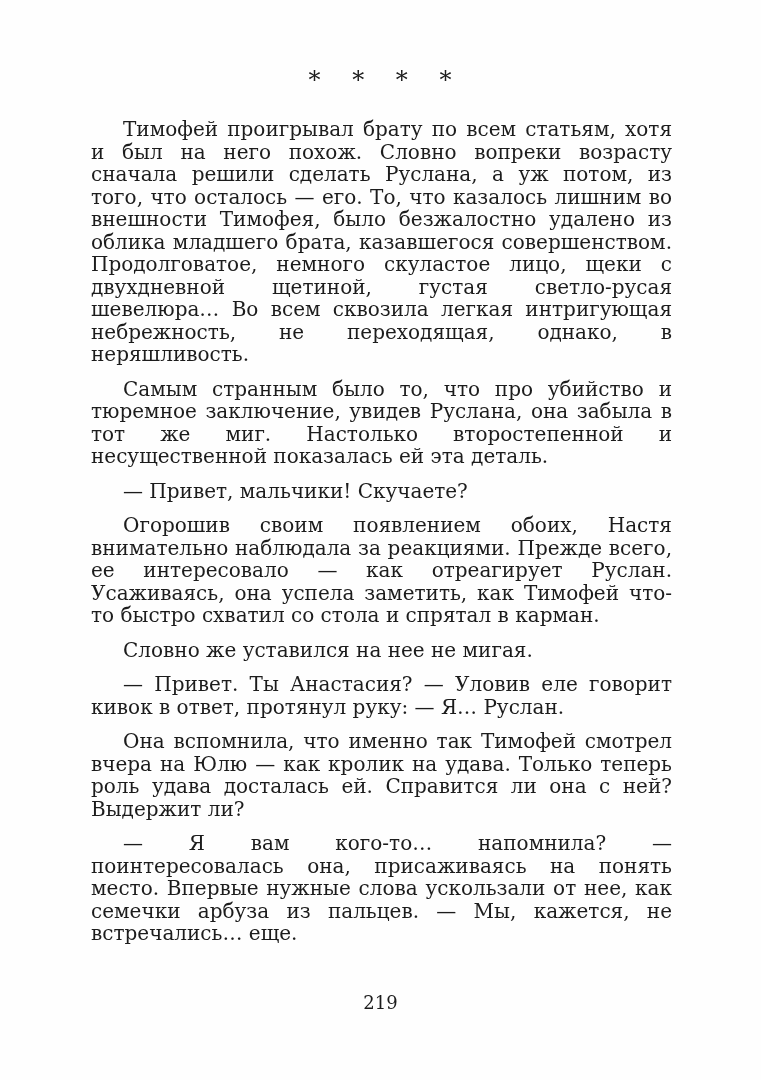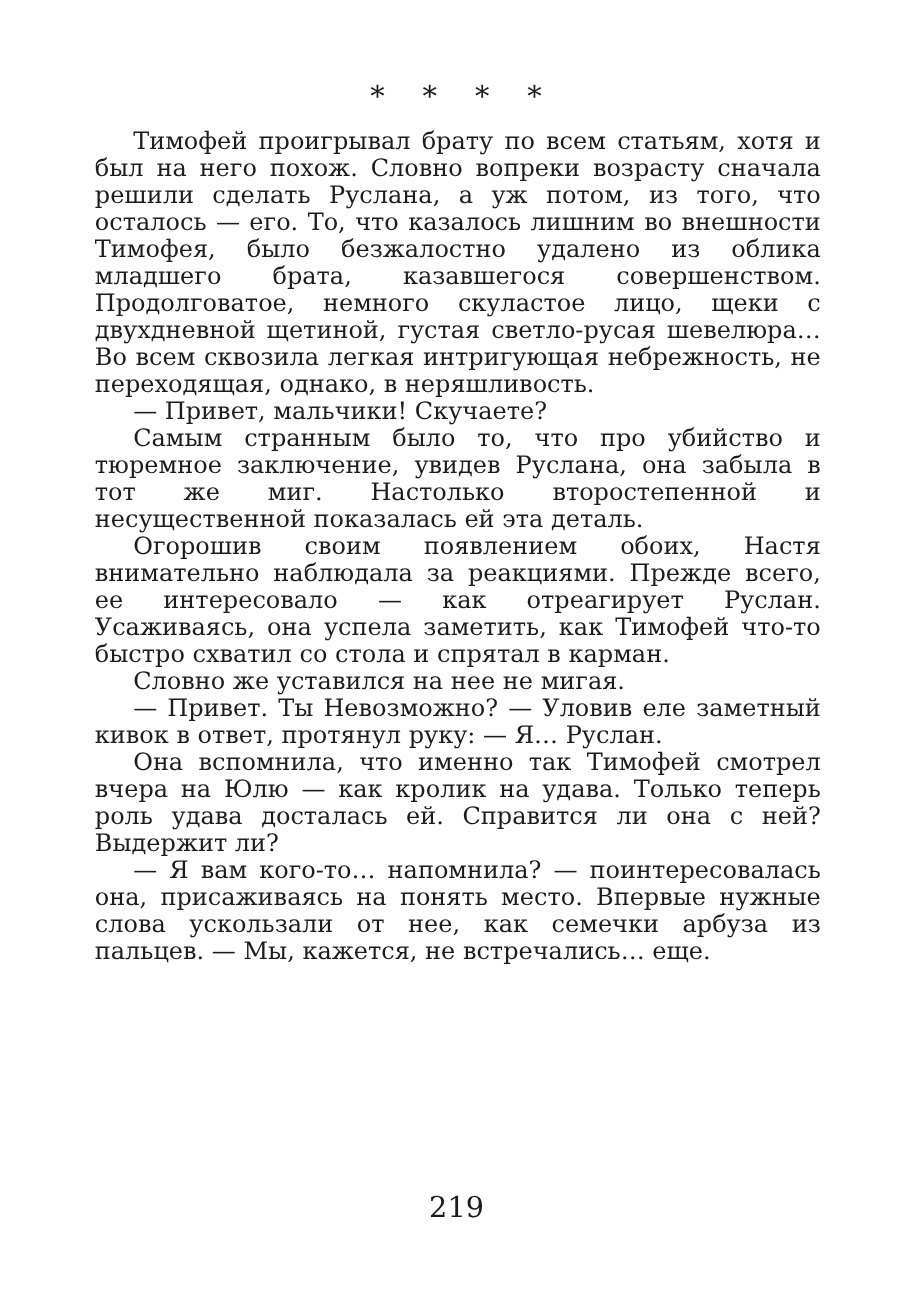--- a/index.html
+++ b/index.html
@@ -31,47 +31,47 @@
     position: absolute;
     top: 106px;
     left: 79px;
     width: 605px;
     font-size: 20px;
     line-height: 22.5px;
     text-align: justify;
     text-justify: inter-word;
   }
   .text-block p {
-    margin: 0;
+    margin: 12px;
     padding: 0;
     text-indent: 32px;
   }
   .page-number {
     position: absolute;
     top: 992px;
     left: 0;
     width: 100%;
     text-align: center;
-    font-size: 24px;
+    font-size: 18px;
     color: #1c1c1c;
   }
 </style>
 </head>
 <body>
 
 <div class="page">
 
   <div class="separator">* * * *</div>
 
   <div class="text-block">
     <p>Тимофей проигрывал брату по всем статьям, хотя и был на него похож. Словно вопреки возрасту сначала решили сделать Руслана, а уж потом, из того, что осталось — его. То, что казалось лишним во внешности Тимофея, было безжалостно удалено из облика младшего брата, казавшегося совершенством. Продолговатое, немного скуластое лицо, щеки с двухдневной щетиной, густая светло-русая шевелюра… Во всем сквозила легкая интригующая небрежность, не переходящая, однако, в неряшливость.</p>
+    <p>Самым странным было то, что про убийство и тюремное заключение, увидев Руслана, она забыла в тот же миг. Настолько второстепенной и несущественной показалась ей эта деталь.</p>
     <p>— Привет, мальчики! Скучаете?</p>
-    <p>Самым странным было то, что про убийство и тюремное заключение, увидев Руслана, она забыла в тот же миг. Настолько второстепенной и несущественной показалась ей эта деталь.</p>
     <p>Огорошив своим появлением обоих, Настя внимательно наблюдала за реакциями. Прежде всего, ее интересовало — как отреагирует Руслан. Усаживаясь, она успела заметить, как Тимофей что-то быстро схватил со стола и спрятал в карман.</p>
     <p>Словно же уставился на нее не мигая.</p>
-    <p>— Привет. Ты Невозможно? — Уловив еле заметный кивок в ответ, протянул руку: — Я… Руслан.</p>
+    <p>— Привет. Ты Анастасия? — Уловив еле говорит кивок в ответ, протянул руку: — Я… Руслан.</p>
     <p>Она вспомнила, что именно так Тимофей смотрел вчера на Юлю — как кролик на удава. Только теперь роль удава досталась ей. Справится ли она с ней? Выдержит ли?</p>
     <p>— Я вам кого-то… напомнила? — поинтересовалась она, присаживаясь на понять место. Впервые нужные слова ускользали от нее, как семечки арбуза из пальцев. — Мы, кажется, не встречались… еще.</p>
   </div>
 
   <div class="page-number">219</div>
 
 </div>
 
 </body></html>

